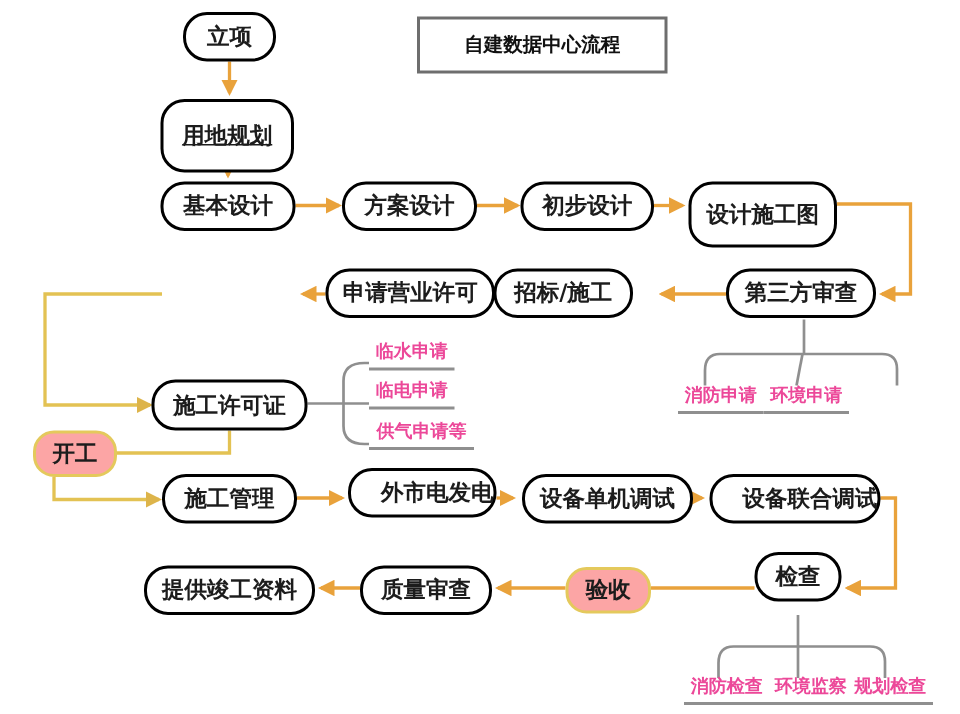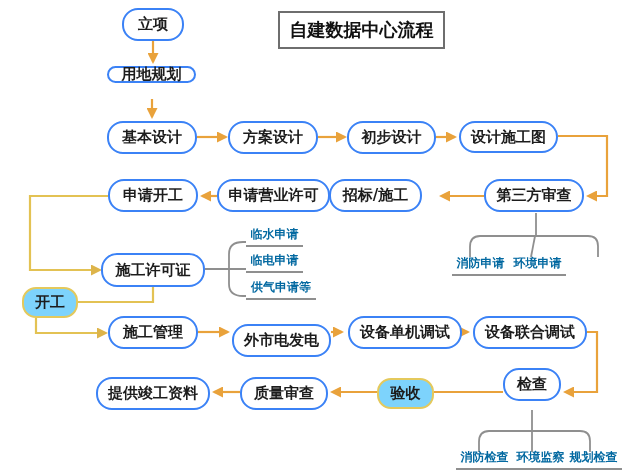--- a/index.html
+++ b/index.html
@@ -1,26 +1,26 @@
 <!DOCTYPE html>
 <html><head>
 <meta charset="utf-8">
 <style>
   html,body{margin:0;padding:0;background:#fff;}
   .canvas{position:relative;width:640px;height:476px;background:#ffffff;overflow:hidden;
           font-family:"DejaVu Sans","Liberation Sans",sans-serif;}
   svg.wires{position:absolute;left:0;top:0;width:640px;height:476px;}
   .node{position:absolute;display:flex;align-items:center;justify-content:center;
-        background:#ffffff;border:2px solid #3b82f6;border-radius:16px;
+        background:#ffffff;border:2px solid #000000;border-radius:16px;
         font-size:15px;font-weight:bold;color:#1c1c1c;box-sizing:border-box;white-space:nowrap;}
-  .node.hl{background:#7dd3fc;border:2px solid #E4C95C;border-radius:14px;}
+  .node.hl{background:#fca5a5;border:2px solid #E4C95C;border-radius:14px;}
   .titlebox{position:absolute;left:278px;top:11px;width:167px;height:38px;
         display:flex;align-items:center;justify-content:center;
-        border:2px solid #6e6e6e;background:#fff;font-size:18px;font-weight:bold;color:#111;box-sizing:border-box;}
-  .leaf{position:absolute;font-size:12px;font-weight:bold;color:#0369a1;text-align:center;
+        border:2px solid #6e6e6e;background:#fff;font-size:13px;font-weight:bold;color:#111;box-sizing:border-box;}
+  .leaf{position:absolute;font-size:12px;font-weight:bold;color:#ec4899;text-align:center;
         border-bottom:2px solid #8f8f8f;padding-bottom:2px;box-sizing:border-box;white-space:nowrap;}
 </style>
 </head>
 <body>
 
 <div class="canvas">
 
   <svg class="wires" viewBox="0 0 640 476">
     <defs>
       <marker id="arrO" markerUnits="userSpaceOnUse" markerWidth="11" markerHeight="11" refX="9" refY="5.5" orient="auto">
@@ -66,66 +66,63 @@
       <path d="M479,452 V442 Q479,431 489,431 H580 Q590,431 590,441 V452"></path>
       <path d="M532,431 V452"></path>
     </g>
   </svg>
 
   <div class="titlebox">自建数据中心流程</div>
 
   <div class="node" style="left:122px;top:8px;width:62px;height:33px;">
       <span>立项</span>
     </div>
-  <div class="node" style="left:107px;top:66px;width:89px;height:17px;">
+  <div class="node" style="left:107px;top:66px;width:89px;height:49px;text-decoration:underline;">
       <span>用地规划</span>
     </div>
   <div class="node" style="left:107px;top:121px;width:90px;height:33px;">
       <span>基本设计</span>
     </div>
   <div class="node" style="left:228px;top:121px;width:90px;height:33px;">
       <span>方案设计</span>
     </div>
   <div class="node" style="left:347px;top:121px;width:89px;height:33px;">
       <span>初步设计</span>
     </div>
-  <div class="node" style="left:459px;top:121px;width:99px;height:32px;">
+  <div class="node" style="left:459px;top:121px;width:99px;height:44px;">
       <span>设计施工图</span>
     </div>
 
-  <div class="node" style="left:108px;top:179px;width:90px;height:33px;">
-      <span>申请开工</span>
-    </div>
   <div class="node" style="left:217px;top:179px;width:113px;height:33px;justify-content:center;">
       <span>申请营业许可</span>
     </div>
   <div class="node" style="left:329px;top:179px;width:93px;height:33px;">
       <span>招标/施工</span>
     </div>
   <div class="node" style="left:484px;top:179px;width:100px;height:33px;text-align:right;">
       <span>第三方审查</span>
     </div>
 
   <div class="node" style="left:101px;top:253px;width:104px;height:34px;">
       <span>施工许可证</span>
     </div>
   <div class="node hl" style="left:22px;top:287px;width:56px;height:31px;">
       <span>开工</span>
     </div>
 
   <div class="node" style="left:108px;top:316px;width:90px;height:33px;">
       <span>施工管理</span>
     </div>
-  <div class="node" style="left:232px;top:324px;width:99px;height:33px;">
+  <div class="node" style="left:232px;top:312px;width:99px;height:33px;justify-content:flex-end;">
       <span>外市电发电</span>
     </div>
   <div class="node" style="left:348px;top:316px;width:114px;height:33px;">
       <span>设备单机调试</span>
     </div>
-  <div class="node" style="left:473px;top:316px;width:114px;height:33px;">
+  <div class="node" style="left:473px;top:316px;width:114px;height:33px;justify-content:flex-end;">
       <span>设备联合调试</span>
     </div>
 
   <div class="node" style="left:96px;top:377px;width:114px;height:33px;text-align:right;">
       <span>提供竣工资料</span>
     </div>
   <div class="node" style="left:240px;top:377px;width:88px;height:33px;">
       <span>质量审查</span>
     </div>
   <div class="node hl" style="left:377px;top:378px;width:57px;height:31px;">

